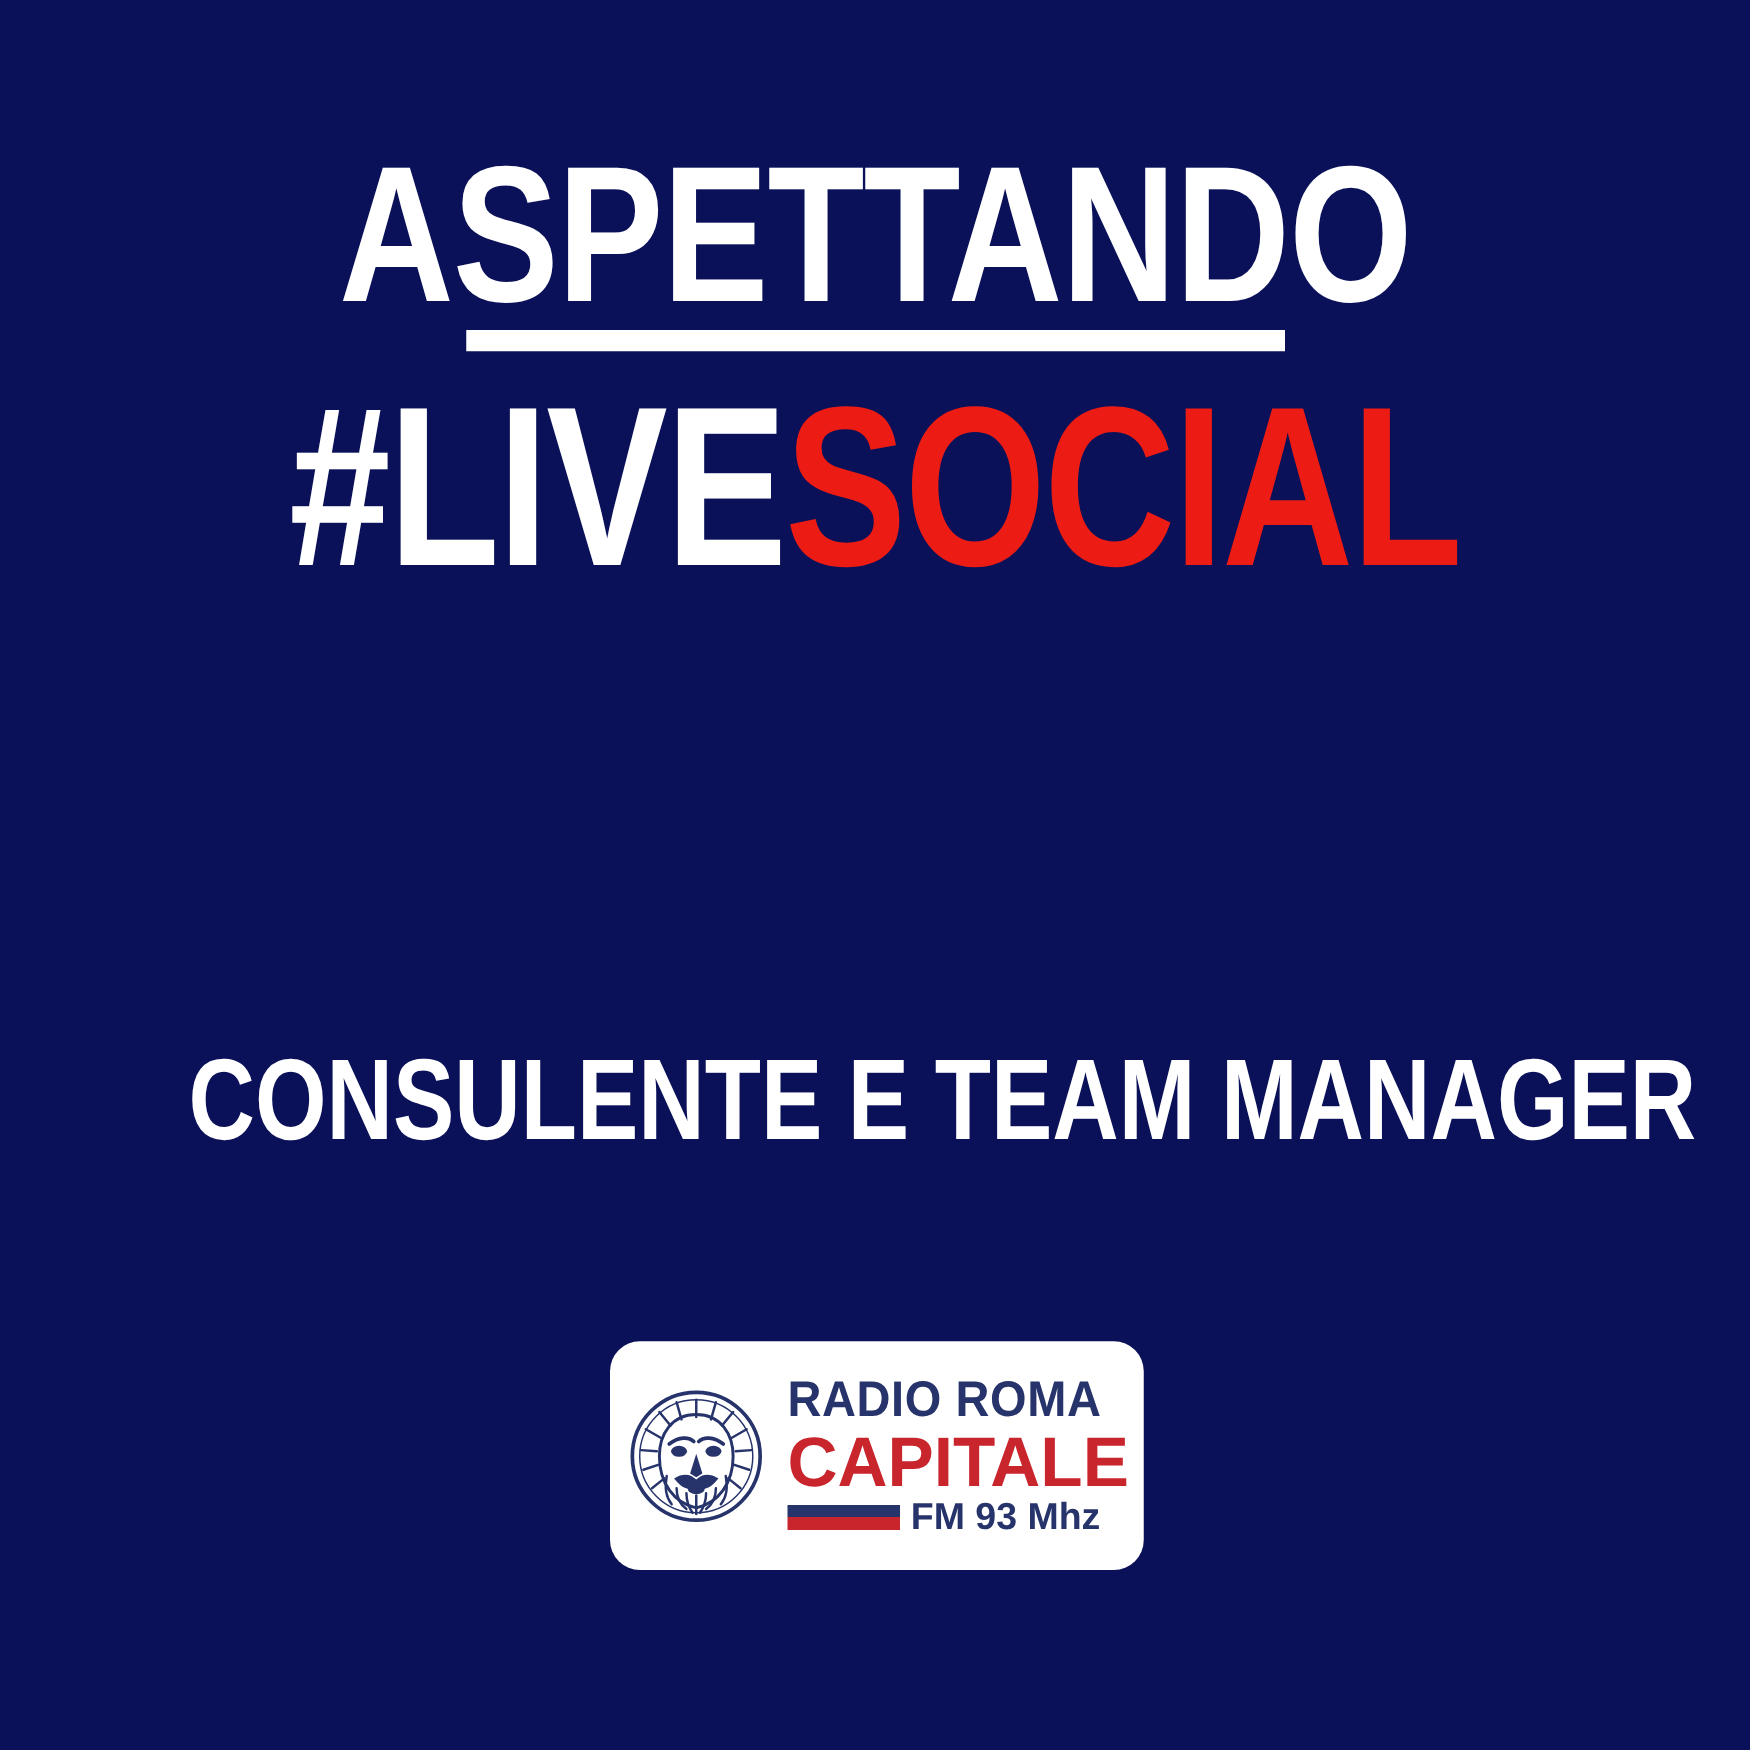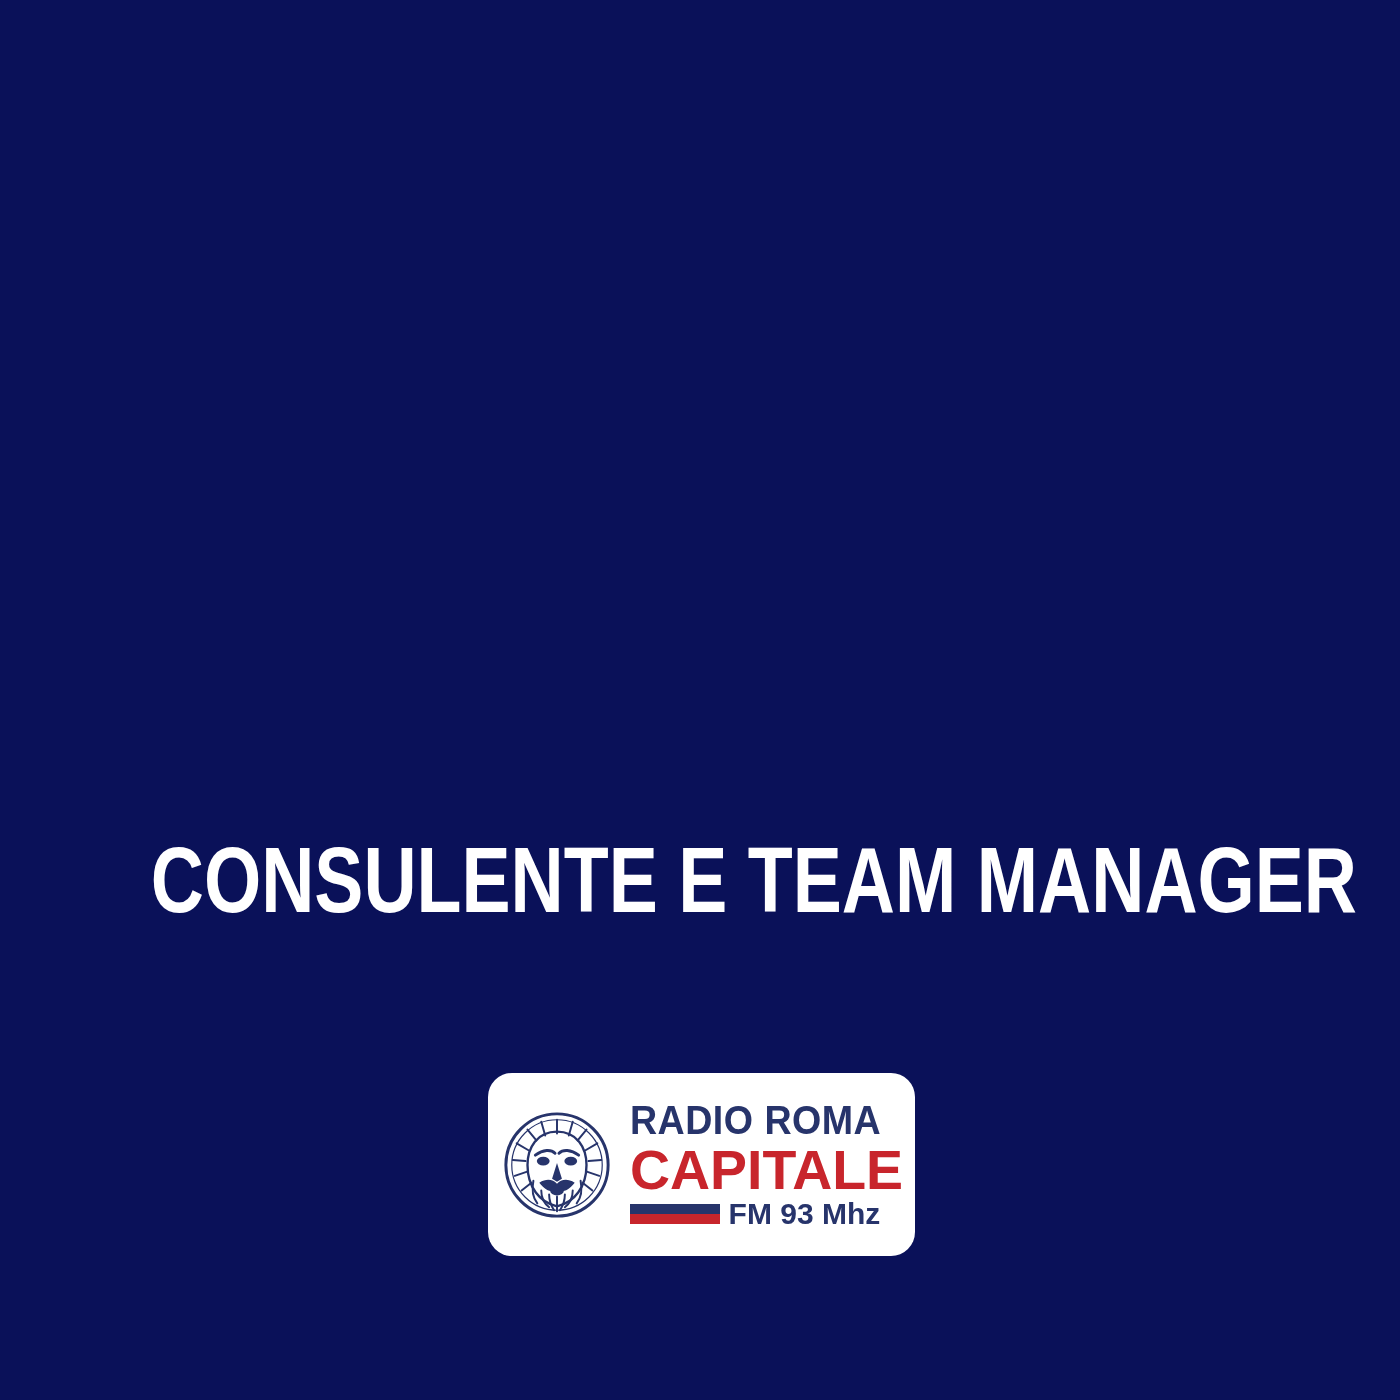--- a/index.html
+++ b/index.html
@@ -187,20 +187,28 @@
     font-size: 30px;
     white-space: nowrap;
     letter-spacing: 0px;
   }
 </style>
 </head>
 <body>
 
 <div class="poster">
 
+  <div class="headline-block">
+    <div class="headline-main">ASPETTANDO</div>
+    <div class="rule-thick"></div>
+
+    <div class="hashline">
+      <span class="hash-white">#LIVE</span><span class="hash-red">SOCIAL</span>
+    </div>
+  </div>
 
 
   <div class="role-block">
     <span class="role-line">CONSULENTE E TEAM MANAGER</span>
   </div>
 
   <div class="logo-card">
 
     <span class="logo-face-wrap">
       <svg class="logo-face" viewBox="0 0 120 120" xmlns="http://www.w3.org/2000/svg" aria-hidden="true">

